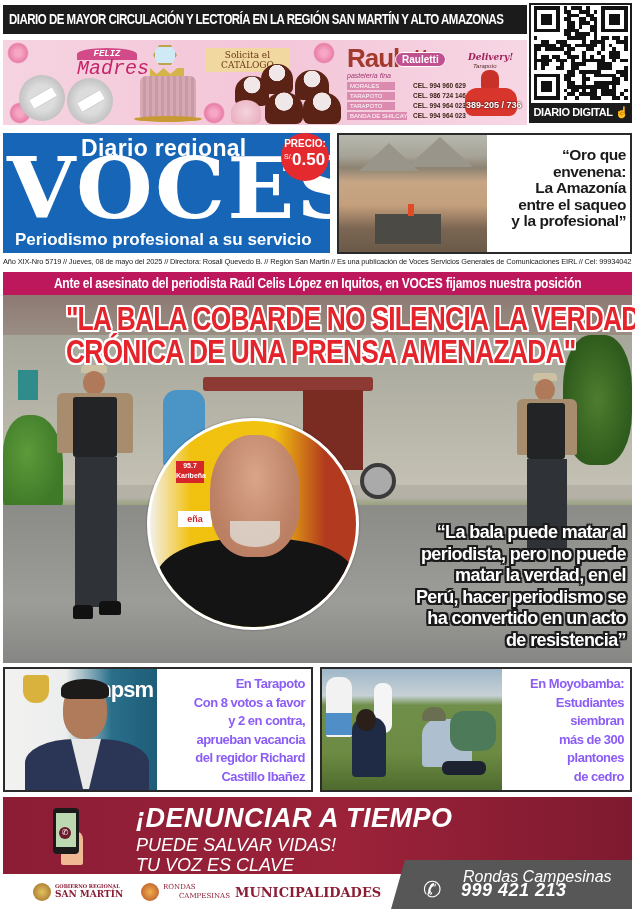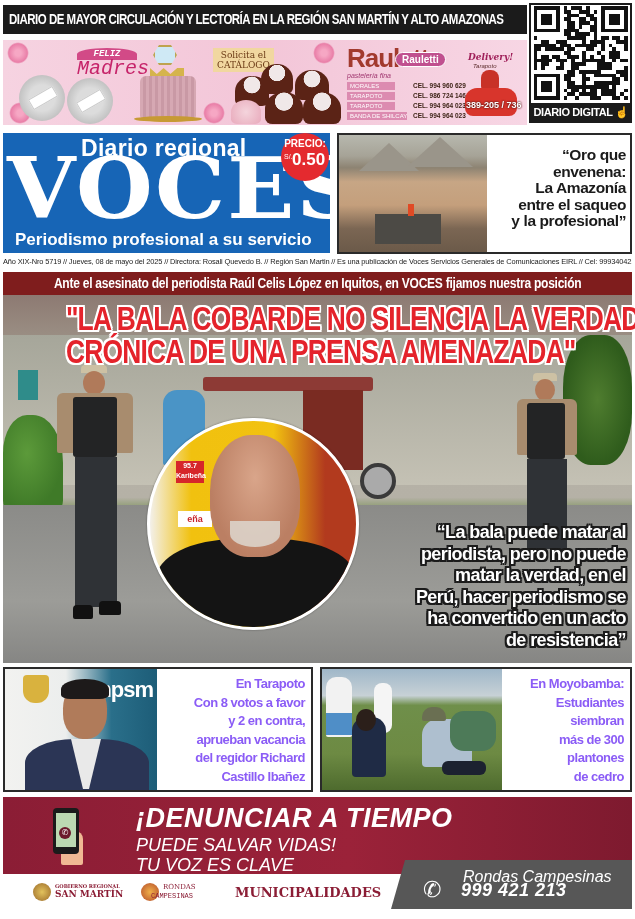--- a/index.html
+++ b/index.html
@@ -17,21 +17,21 @@
   .flower { position: absolute; width: 22px; height: 22px; border-radius: 50%; background: radial-gradient(circle,#f6a7c4 20%,#e97fa8 60%,transparent 70%); }
   #feliz { left: 42px; top: 8px; width: 60px; text-align: center; color: #c6246a; font-family: Liberation Mono, monospace; font-style: italic; margin-left: 32px; }
   #feliz .f1 { font-size: 9px; font-weight: bold; color: #fff; background: #d24a87; border-radius: 50% 50% 0 0; padding: 1px 0; }
   #feliz .f2 { font-size: 20px; line-height: 18px; text-align: right; }
   .plate { position: absolute; border-radius: 50%; background: radial-gradient(circle,#dcdcdc 40%,#a9a9a9 100%); }
   .box { position: absolute; background: #fff; border: 1px solid #ccc; transform: rotate(-30deg); }
   #cake { left: 137px; top: 36px; width: 56px; height: 42px; border-radius: 6px 6px 2px 2px; background: repeating-linear-gradient(90deg,#d6a8b3 0 3px,#c999a5 3px 6px); }
   #cake-base { left: 131px; top: 76px; width: 68px; height: 6px; border-radius: 50%; background: #c79a34; }
   #crown { left: 147px; top: 28px; width: 34px; height: 10px; background: #d5b44c; clip-path: polygon(0 100%,0 0,20% 60%,40% 0,60% 60%,80% 0,100% 0,100% 100%); }
   #topper { left: 150px; top: 5px; width: 24px; height: 20px; background: #cfe9f5; border: 2px solid #bfa34f; clip-path: polygon(25% 0,75% 0,100% 50%,75% 100%,25% 100%,0 50%); }
-  #catalog { left: 210px; top: 8px; color: #6b3a15; font-family: "DejaVu Serif", serif; font-size: 9px; line-height: 10px; text-align: center; background: #f1d7a0; padding: 2px 4px; }
+  #catalog { left: 202px; top: 8px; color: #6b3a15; font-family: "DejaVu Serif", serif; font-size: 9px; line-height: 10px; text-align: center; background: #f1d7a0; padding: 2px 16px; }
   .cupcake { position: absolute; border-radius: 50% 50% 20% 20%; background: radial-gradient(circle at 50% 30%,#f0e8e8 0 30%,#5b2316 32% 100%); }
   #raul-logo { left: 344px; top: 3px; color: #a23a2e; font-size: 26px; font-weight: bold; letter-spacing: -1px; }
   #raul-badge { left: 392px; top: 12px; background: #c0508f; color: #fff; font-size: 10px; font-weight: bold; padding: 1px 6px; border-radius: 8px; border: 1px solid #fff; }
   #raul-sub { left: 344px; top: 32px; color: #a0366f; font-size: 7px; font-style: italic; }
   .branch { position: absolute; left: 344px; font-size: 6px; color: #fff; background: #dc8bb0; padding: 1px 3px; width: 48px; white-space: nowrap; overflow: hidden; }
   .branch-tel { position: absolute; left: 410px; font-size: 6.5px; font-weight: bold; color: #3d2316; white-space: nowrap; }
   #delivery { left: 465px; top: 12px; color: #a0205a; font-size: 9px; font-style: italic; font-weight: bold; font-family: "DejaVu Serif", serif; }
   #delivery-city { left: 470px; top: 23px; color: #5a2a2a; font-size: 6px; font-style: italic; }
   #scooter { left: 462px; top: 48px; width: 52px; height: 28px; border-radius: 12px 12px 8px 8px; background: #d8352c; }
   #rider { left: 478px; top: 30px; width: 18px; height: 20px; border-radius: 8px 8px 4px 4px; background: #c83127; }
@@ -59,21 +59,21 @@
   .mound { position: absolute; background: #9a958a; clip-path: polygon(0 100%,50% 0,100% 100%); }
   #barge { left: 375px; top: 214px; width: 66px; height: 30px; background: #4c4a45; }
   #worker { left: 408px; top: 204px; width: 6px; height: 12px; background: #e04a24; }
   #gold-text { left: 492px; top: 147px; width: 134px; text-align: right; font-weight: bold; font-size: 15.5px; line-height: 16.5px; color: #1b1b1b; letter-spacing: -0.4px; }
 
   
   #dateline { left: 3px; top: 255px; width: 629px; height: 14px; font-size: 8px; line-height: 14px; color: #222; white-space: nowrap; overflow: hidden; letter-spacing: -0.15px; }
   #dateline span { display: inline-block; transform: scaleX(0.93); transform-origin: left center; }
 
   
-  #red-bar { left: 3px; top: 272px; width: 629px; height: 23px; background: #7f1d1d; color: #fff; font-weight: bold; font-size: 14px; line-height: 23px; text-align: center; white-space: nowrap; letter-spacing: -0.3px; }
+  #red-bar { left: 3px; top: 272px; width: 629px; height: 23px; background: #be185d; color: #fff; font-weight: bold; font-size: 14px; line-height: 23px; text-align: center; white-space: nowrap; letter-spacing: -0.3px; }
   #red-bar span { display: inline-block; transform: scaleX(0.86); }
 
   
   #main-photo { left: 3px; top: 295px; width: 629px; height: 368px; overflow: hidden;
     background: linear-gradient(180deg,#8d7a72 0%,#a29a8e 18%,#b7b3a8 30%,#b5b1a6 55%,#6d8b48 60%,#8c8c86 66%,#929290 100%); }
   .mp { position: absolute; }
   #mp-wall { left: 0; top: 40px; width: 629px; height: 150px; background: linear-gradient(180deg,#a6a69a,#c4c1b4); }
   #mp-road { left: 0; top: 210px; width: 629px; height: 160px; background: linear-gradient(180deg,#8b8b88,#9c9c98 60%,#858583); }
   #mp-bush-l { left: 0; top: 120px; width: 60px; height: 95px; background: radial-gradient(ellipse at 40% 40%,#5c9a3a,#3f7a28 70%); border-radius: 40% 50% 10% 10%; }
   #mp-bush-r { left: 560px; top: 40px; width: 69px; height: 130px; background: radial-gradient(ellipse,#4f7d2f,#2f5c1c 70%); border-radius: 40%; }
@@ -593,15 +593,15 @@
   <div id="den-gray"></div>
   <div id="call-icon">✆</div>
   <div id="rondas-label">Rondas Campesinas</div>
   <div id="rondas-phone">999 421 213</div>
 
   <div class="partner-logo" style="left:30px;top:86px;background:radial-gradient(circle,#e2c25c,#9b6a2a);"></div>
   <div class="partner-text" style="left:52px;top:86px;font-size:5px;">GOBIERNO REGIONAL</div>
   <div class="partner-text" style="left:52px;top:92px;font-size:9px;">SAN MARTÍN</div>
   <div class="partner-logo" style="left:138px;top:86px;background:radial-gradient(circle,#f0b04a,#b54c2a);"></div>
   <div class="partner-text" style="left:160px;top:86px;font-size:7px;font-weight:normal;">RONDAS</div>
-  <div class="partner-text" style="left:148px;top:95px;font-size:7px;font-weight:normal;font-family:Liberation Mono, monospace;">CAMPESINAS</div>
+  <div class="partner-text" style="left:176px;top:95px;font-size:7px;font-weight:normal;">CAMPESINAS</div>
   <div class="partner-text" style="left:232px;top:88px;font-size:13px;">MUNICIPALIDADES</div>
 </div>
 
 </body></html>

